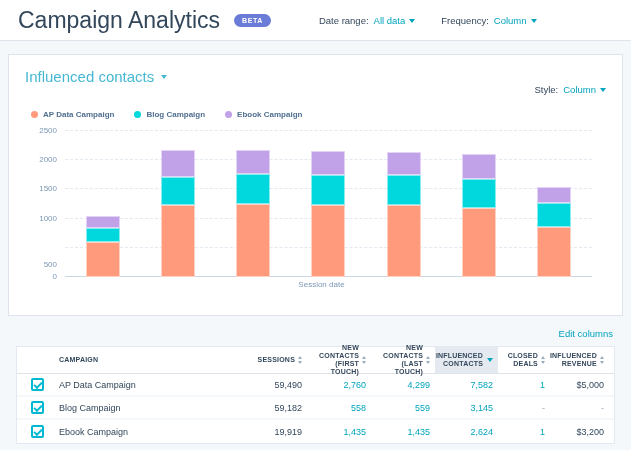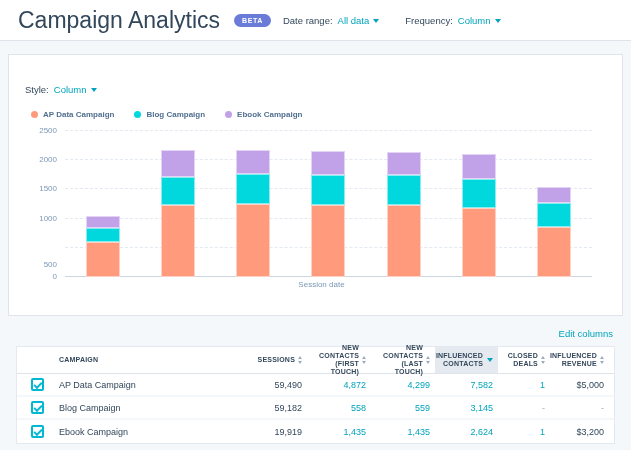--- a/index.html
+++ b/index.html
@@ -9,21 +9,21 @@
     background:#f5f8fa;
     font-family:"Liberation Sans","DejaVu Sans",sans-serif;
     color:#33475b;
   }
   
   .topbar { height:41px; background:#fff; border-bottom:1px solid #dfe3eb;
     display:flex; align-items:center; padding:0 14px; }
   .page-title { font-size:23px; font-weight:400; color:#33475b; margin:4px; }
   .badge { background:#6b7cd8; color:#fff; font-size:7px; font-weight:700;
     letter-spacing:.6px; padding:3px 8px; border-radius:9px; margin-left:10px; }
-  .filters { display:flex; gap:26px; margin-left:12px; }
+  .filters { display:flex; gap:26px; margin-left:48px; }
   .filter { font-size:9.5px; color:#33475b; display:flex; align-items:center; gap:5px; }
   .tlink { color:#00a4bd; cursor:pointer; display:inline-flex; align-items:center; gap:4px; font-weight:400; }
   .caret { width:0; height:0; border-left:3px solid transparent; border-right:3px solid transparent;
     border-top:4px solid currentColor; display:inline-block; margin-top:1px; }
   
   .content { padding:13px 8px 0; }
   .card { background:#fff; border:1px solid #dfe3eb; height:262px; padding:13px 16px 0; }
   .card-head { display:flex; justify-content:space-between; align-items:flex-start; }
   .chart-title { font-size:15px; color:#46b8d2; display:inline-flex; align-items:center; gap:7px; cursor:pointer; }
   .style-row { font-size:9.5px; color:#33475b; display:flex; align-items:center; gap:5px; margin-top:16px; }
@@ -95,20 +95,24 @@
         <span>Column</span>
         <span class="caret"></span>
       </span>
     </div>
   </div>
 </div>
 
 <div class="content">
   <div class="card">
     <div class="card-head">
+      <span class="chart-title">
+        <span>Influenced contacts</span>
+        <span class="caret"></span>
+      </span>
       <div class="style-row">
         <span>Style:</span>
         <span class="tlink">
           <span>Column</span>
           <span class="caret"></span>
         </span>
       </div>
     </div>
 
     <div class="legend" id="legend">
@@ -272,21 +276,21 @@
               <div class="arr-down"></div>
             </div>
           </div>
         </div>
         <div class="trow drow">
           <div class="cb-cell">
             <div class="checkbox checked"></div>
           </div>
           <div class="cell cw0">AP Data Campaign</div>
           <div class="cell cw1 right">59,490</div>
-          <div class="cell cw2 right link">4,872</div>
+          <div class="cell cw2 right link">2,760</div>
           <div class="cell cw3 right link">4,299</div>
           <div class="cell cw4 right link">7,582</div>
           <div class="cell cw5 right link">1</div>
           <div class="cell cw6 right">$5,000</div>
         </div>
         <div class="trow drow">
           <div class="cb-cell">
             <div class="checkbox checked"></div>
           </div>
           <div class="cell cw0">Blog Campaign</div>

